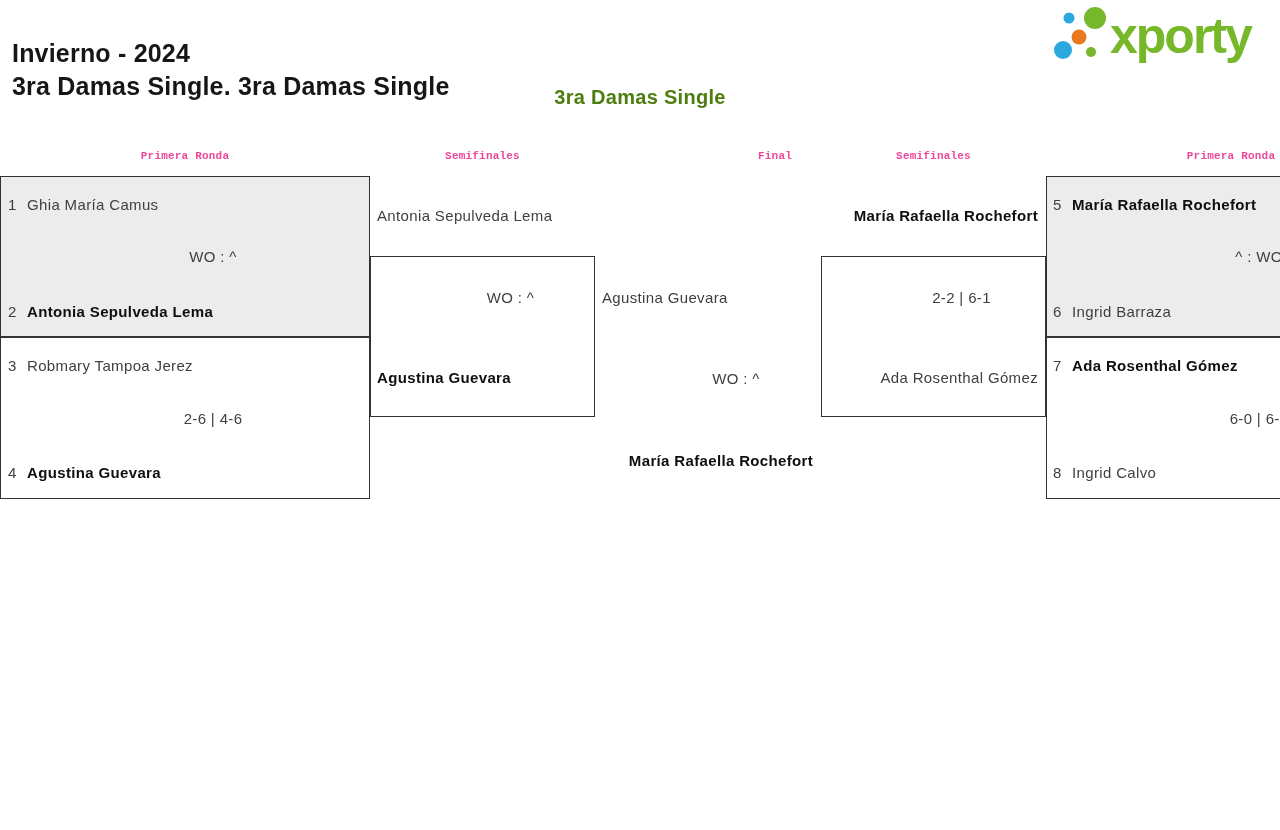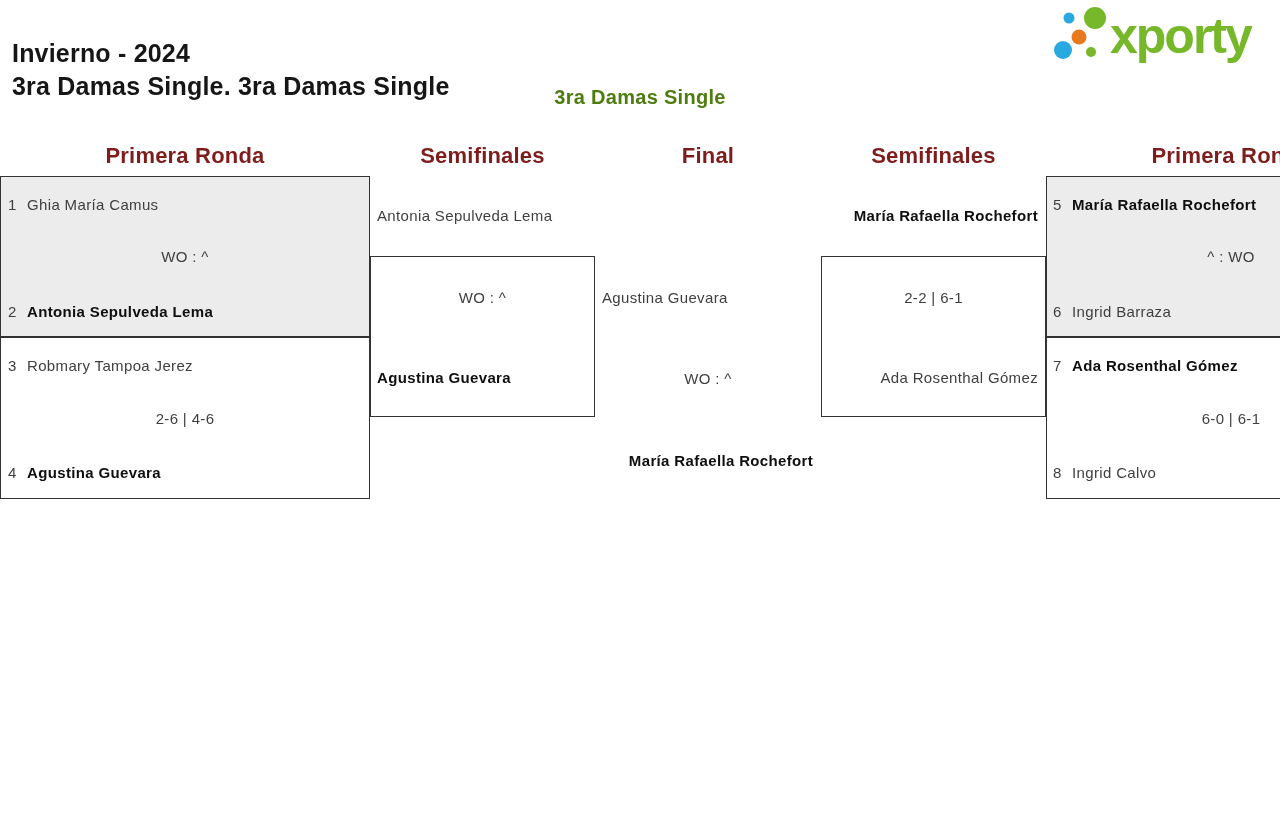--- a/index.html
+++ b/index.html
@@ -14,35 +14,35 @@
     letter-spacing:0.2px;white-space:nowrap;margin-top:35px;
   }
   .logo{position:absolute;left:1048px;top:0;width:232px;height:66px;}
   .logo-text{font-family:"Liberation Sans",sans-serif;font-weight:bold;font-size:50px;letter-spacing:-2px;}
   .bracket-title{
     position:absolute;left:0;top:86px;width:1280px;text-align:center;
     font-size:20px;font-weight:bold;color:#4d7c0f;letter-spacing:0.3px;
   }
   .col-label{
     position:absolute;top:146px;height:20px;line-height:20px;text-align:center;
-    font-size:22px;font-weight:600;color:#7f1d1d;letter-spacing:0.2px;white-space:nowrap;
+    font-size:11px;font-weight:600;color:#ec4899;letter-spacing:0.2px;white-space:nowrap;font-family:Liberation Mono, monospace;
   }
   .box{
     position:absolute;box-sizing:border-box;border:1px solid #333;background:#fff;
   }
   .box.gray{background:#ececec;}
   .prow{
     position:absolute;display:flex;align-items:baseline;
     font-size:15px;line-height:19px;color:#3f3f3f;letter-spacing:0.35px;white-space:nowrap;
   }
   .seed{flex:none;width:19px;color:#3f3f3f;font-weight:normal;}
   .winner .pname{font-weight:bold;color:#0f0f0f;}
   .score{
     position:absolute;text-align:center;font-size:15px;line-height:19px;
-    color:#3f3f3f;letter-spacing:0.35px;white-space:nowrap;
+    color:#3f3f3f;letter-spacing:0.35px;white-space:nowrap;margin-left:28px;
   }
   .slot{
     position:absolute;font-size:15px;line-height:19px;color:#3f3f3f;
     letter-spacing:0.35px;white-space:nowrap;
   }
   .slot.winner,.slot.bold{font-weight:bold;color:#0f0f0f;}
   .slot.right{text-align:right;}
   .slot.center{text-align:center;}
 </style>
 </head>
@@ -59,21 +59,21 @@
     <circle cx="31" cy="37" r="7.5" fill="#e8791e"></circle>
     <circle cx="15" cy="50" r="9" fill="#2aa9e0"></circle>
     <circle cx="43" cy="52" r="5" fill="#76b82a"></circle>
     <text class="logo-text" x="62" y="53" fill="#76b82a">xporty</text>
   </svg>
 
   <div class="bracket-title">3ra Damas Single</div>
 
   <div class="col-label" style="left:0;width:370px;">Primera Ronda</div>
   <div class="col-label" style="left:370px;width:225px;">Semifinales</div>
-  <div class="col-label" style="left:595px;width:226px;">Final</div>
+  <div class="col-label" style="left:566px;width:226px;text-align:right;">Final</div>
   <div class="col-label" style="left:821px;width:225px;">Semifinales</div>
   <div class="col-label" style="left:1046px;width:370px;">Primera Ronda</div>
 
   <div class="box gray" style="left:0;top:176px;width:370px;height:161px;"></div>
   <div class="box" style="left:0;top:337px;width:370px;height:162px;"></div>
   <div class="box" style="left:370px;top:256px;width:225px;height:161px;"></div>
   <div class="box" style="left:821px;top:256px;width:225px;height:161px;"></div>
   <div class="box gray" style="left:1046px;top:176px;width:370px;height:161px;"></div>
   <div class="box" style="left:1046px;top:337px;width:370px;height:162px;"></div>
 

